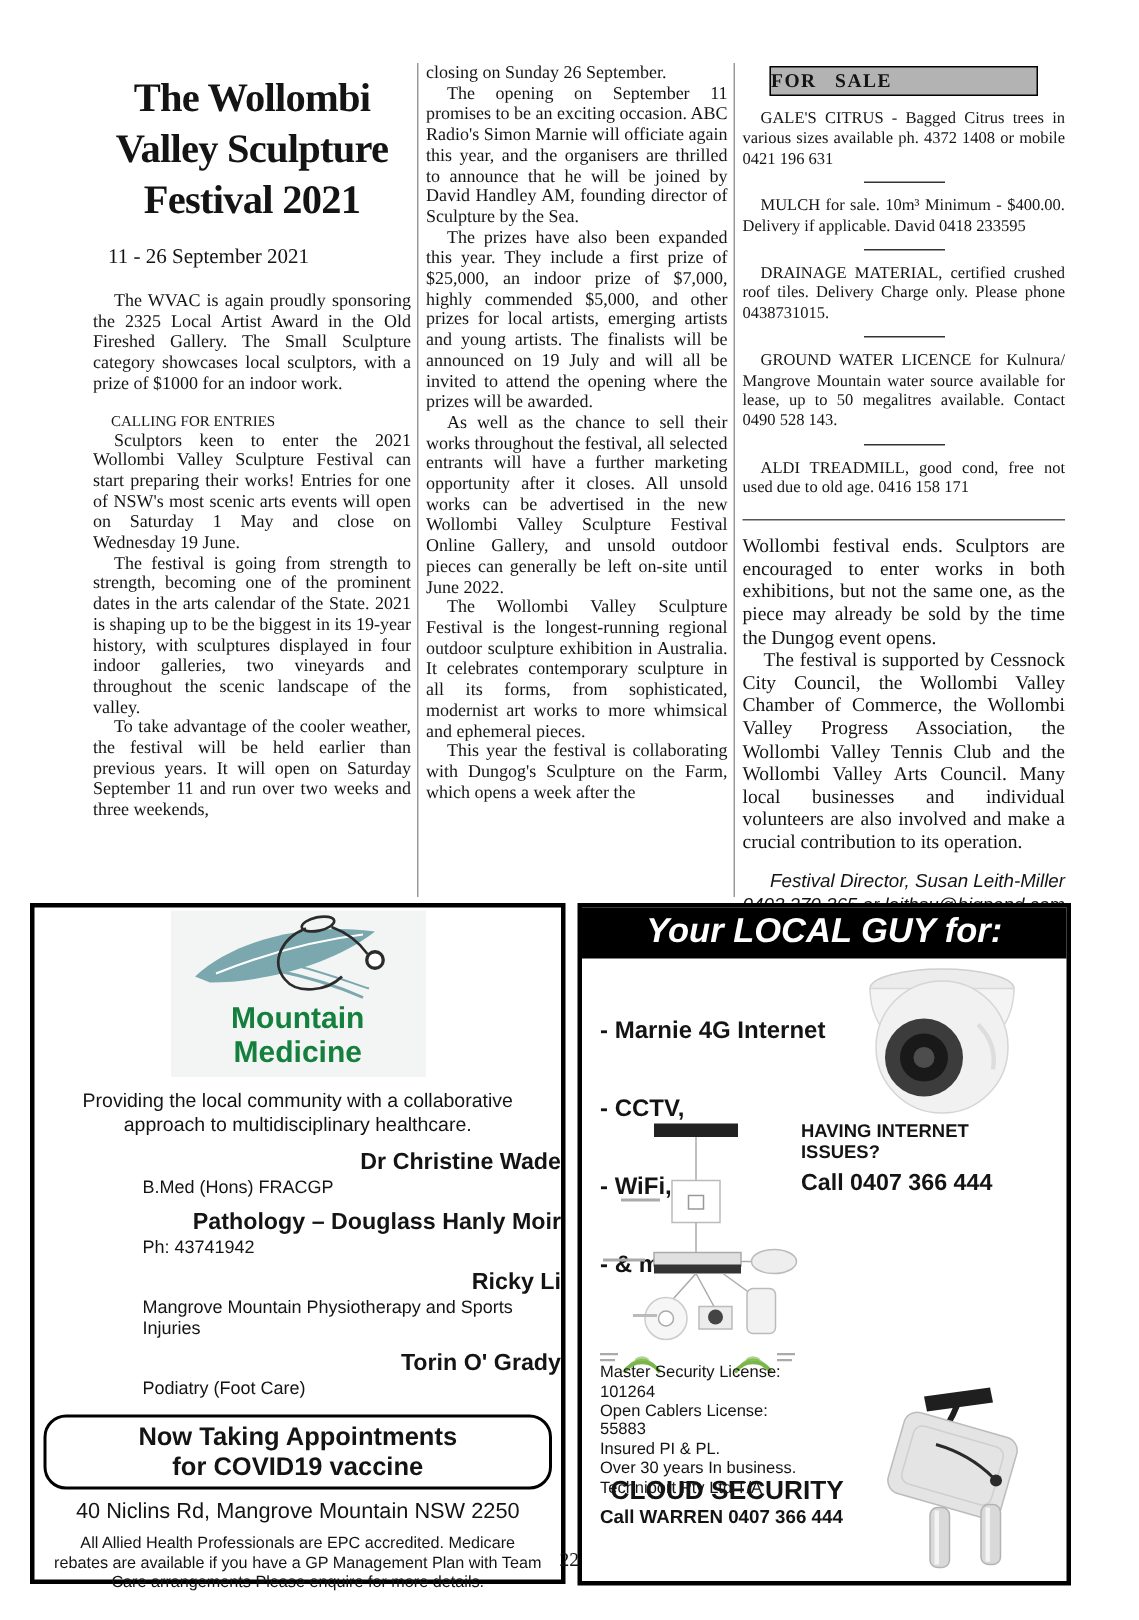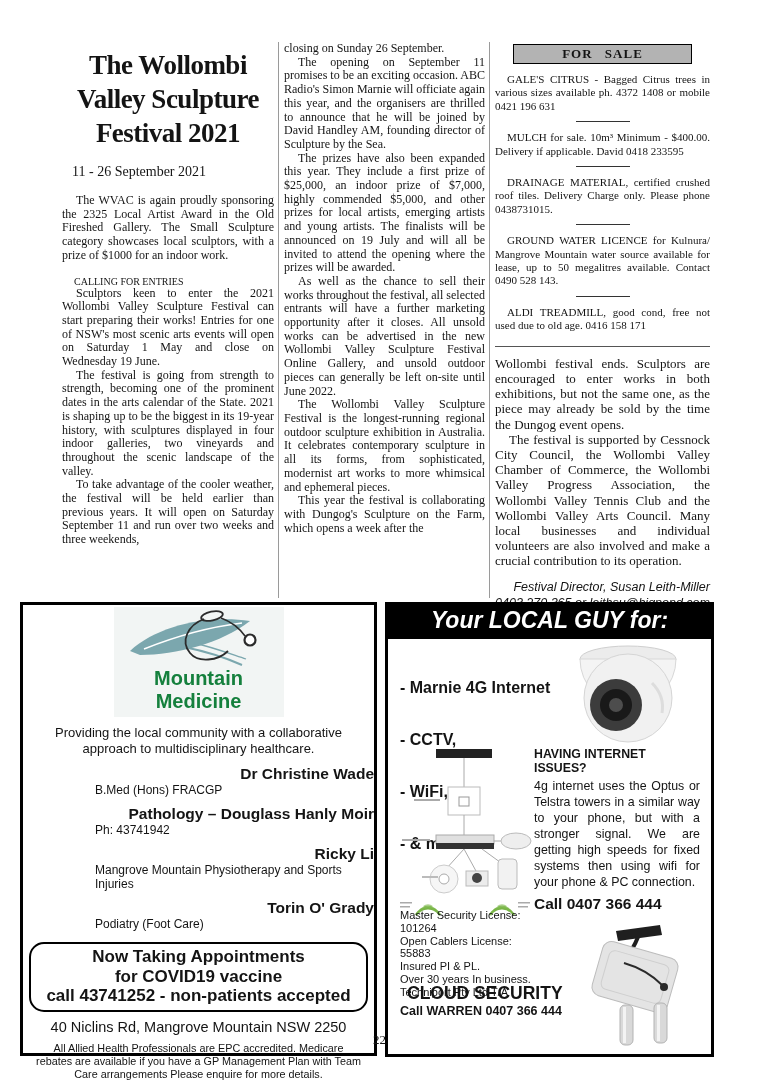--- a/index.html
+++ b/index.html
@@ -17,21 +17,21 @@
 
   .title{font-size:27px;font-weight:bold;text-align:center;line-height:34px;
          letter-spacing:-0.5px;margin:0 0 14px 0;}
   .date-line{font-size:14px;padding-left:10px;margin:0 0 14px 0;}
   p.body{font-size:12px;line-height:13.7px;text-align:justify;margin:0;}
   p.indent{text-indent:14px;}
   .subhead{font-size:10px;padding-left:12px;margin:13px 0 0 0;}
   .col3 p.body{font-size:13px;line-height:15.2px;}
 
   
-  .forsale-header{border:1.5px solid #000;background:#b3b3b3;text-align:center;
+  .forsale-header{border:1.5px solid #000;background:#b3b3b3;text-align:left;
         font-weight:bold;font-size:13px;word-spacing:8px;letter-spacing:1px;
         padding:1px 0;margin:0 18px;}
   p.classified{font-size:11px;line-height:13.4px;text-align:justify;
         text-indent:12px;margin:9px 0 0 0;}
   .dash-divider{width:54px;border-top:1px solid #333;margin:8px auto 0 auto;height:0;}
   .col3-rule{border:none;border-top:1px solid #555;margin:13px 0 9px 0;}
 
   .contact{margin-top:10px;font-family:"Liberation Sans",sans-serif;
         font-style:italic;font-size:12.5px;line-height:16px;text-align:right;}
 
@@ -155,21 +155,20 @@
         <div class="mm-person-detail">Mangrove Mountain Physiotherapy and Sports Injuries</div>
       </div>
       <div class="mm-person">
         <div class="mm-person-name">Torin O' Grady</div>
         <div class="mm-person-detail">Podiatry (Foot Care)</div>
       </div>
     </div>
     <div class="mm-appt">
       <div>Now Taking Appointments</div>
       <div>for COVID19 vaccine</div>
-      <div>call 43741252 - non-patients accepted</div>
     </div>
     <div class="mm-address">40 Niclins Rd, Mangrove Mountain NSW 2250</div>
     <div class="mm-footnote">All Allied Health Professionals are EPC accredited. Medicare rebates are available if you have a GP Management Plan with Team Care arrangements Please enquire for more details.</div>
   </div>
 
   <div class="ad-lg">
     <div class="lg-header">Your LOCAL GUY for:</div>
 
     <div class="lg-services">
       <div>- Marnie 4G Internet</div>
@@ -185,21 +184,20 @@
         <circle cx="72" cy="55" r="44" fill="#f1f1f1" stroke="#d5d5d5"></circle>
         <circle cx="60" cy="62" r="26" fill="#3c3c3c"></circle>
         <circle cx="60" cy="62" r="16" fill="#191919"></circle>
         <circle cx="60" cy="62" r="7" fill="#4d4d4d"></circle>
         <path d="M96 40 C 104 48, 108 58, 106 70" stroke="#dddddd" stroke-width="3" fill="none"></path>
       </svg>
     </div>
 
     <div class="lg-issues">
       <div class="lg-issues-head">HAVING INTERNET ISSUES?</div>
-      <div class="lg-issues-body">4g internet uses the Optus or Telstra towers in a similar way to your phone, but with a stronger signal. We are getting high speeds for fixed systems then using wifi for your phone &amp; PC connection.</div>
       <div class="lg-call">Call 0407 366 444</div>
     </div>
 
     <div class="lg-network">
       <svg width="138" height="172" viewBox="0 0 138 172">
         <rect x="42" y="2" width="56" height="9" fill="#222222"></rect>
         <line x1="70" y1="11" x2="70" y2="40" stroke="#aaaaaa"></line>
         <rect x="54" y="40" width="32" height="28" fill="#ffffff" stroke="#bbbbbb"></rect>
         <rect x="65" y="50" width="10" height="9" fill="none" stroke="#999999"></rect>
         <rect x="20" y="52" width="26" height="2" fill="#aaaaaa"></rect>

